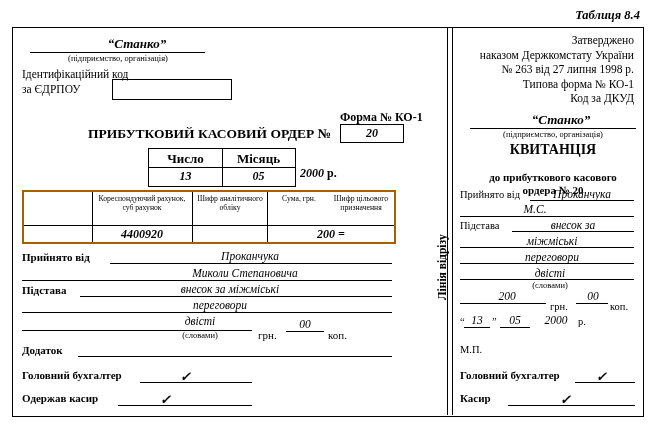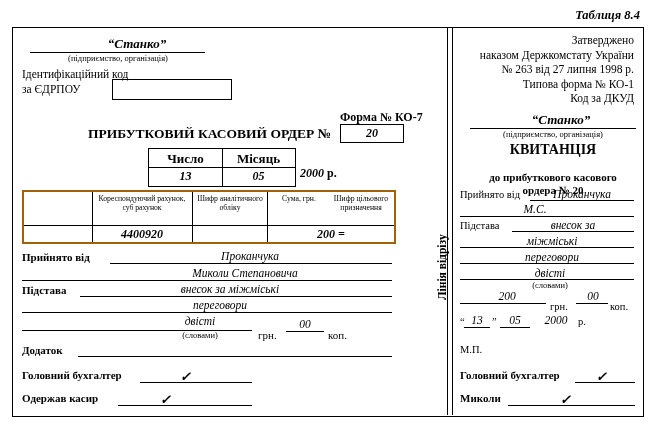--- a/index.html
+++ b/index.html
@@ -160,21 +160,21 @@
   <div class="idcode-box"></div>
 
   <div class="appr">
     <div>Затверджено</div>
     <div>наказом Держкомстату України</div>
     <div>№ 263 від 27 липня 1998 р.</div>
     <div>Типова форма  № КО-1</div>
     <div>Код за ДКУД</div>
   </div>
 
-  <div class="form-no">Форма № КО-7</div>
+  <div class="form-no">Форма № КО-1</div>
   <div class="main-title">ПРИБУТКОВИЙ КАСОВИЙ ОРДЕР №</div>
   <div class="num-box">
     <span>20</span>
   </div>
 
   <div class="date-tbl">
     <div class="cellsplit"></div>
     <div class="rowsplit"></div>
     <div class="date-h" style="left:0;">Число</div>
     <div class="date-h" style="left:73px;">Місяць</div>
@@ -282,17 +282,17 @@
   <div class="uline" style="left:500px;top:327px;width:30px;"></div>
   <div class="hw" style="left:536px;top:314px;width:40px;">2000</div>
   <div class="r-lbl" style="left:578px;top:316px;">р.</div>
 
   <div class="r-lbl" style="left:460px;top:344px;">М.П.</div>
 
   <div class="lbl" style="left:460px;top:369px;">Головний бухгалтер</div>
   <div class="uline" style="left:575px;top:382px;width:60px;"></div>
   <div class="check" style="position:absolute;left:596px;top:369px;">✓</div>
 
-  <div class="lbl" style="left:460px;top:392px;">Миколи</div>
+  <div class="lbl" style="left:460px;top:392px;">Касир</div>
   <div class="uline" style="left:508px;top:405px;width:127px;"></div>
   <div class="check" style="position:absolute;left:560px;top:392px;">✓</div>
 
 </div>
 
 </body></html>

